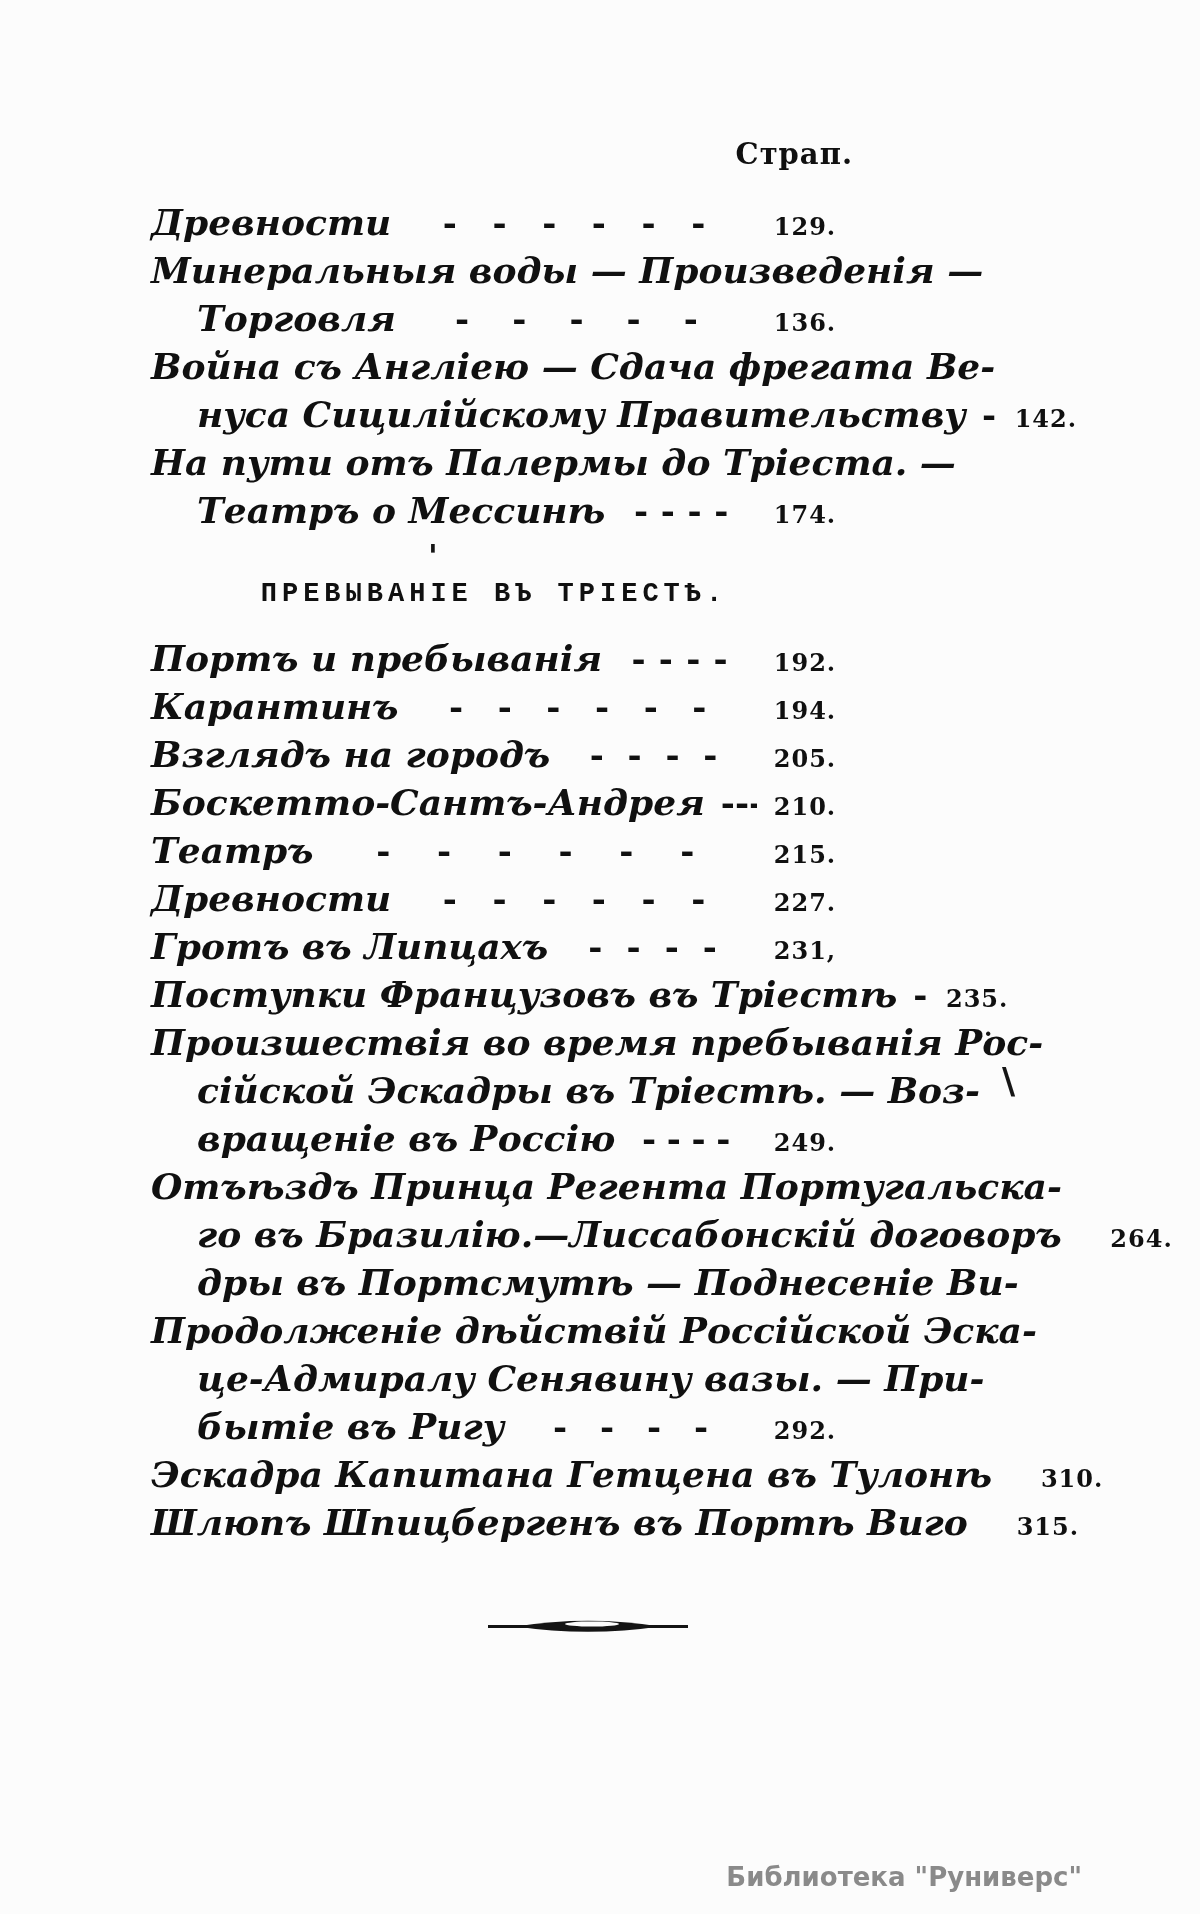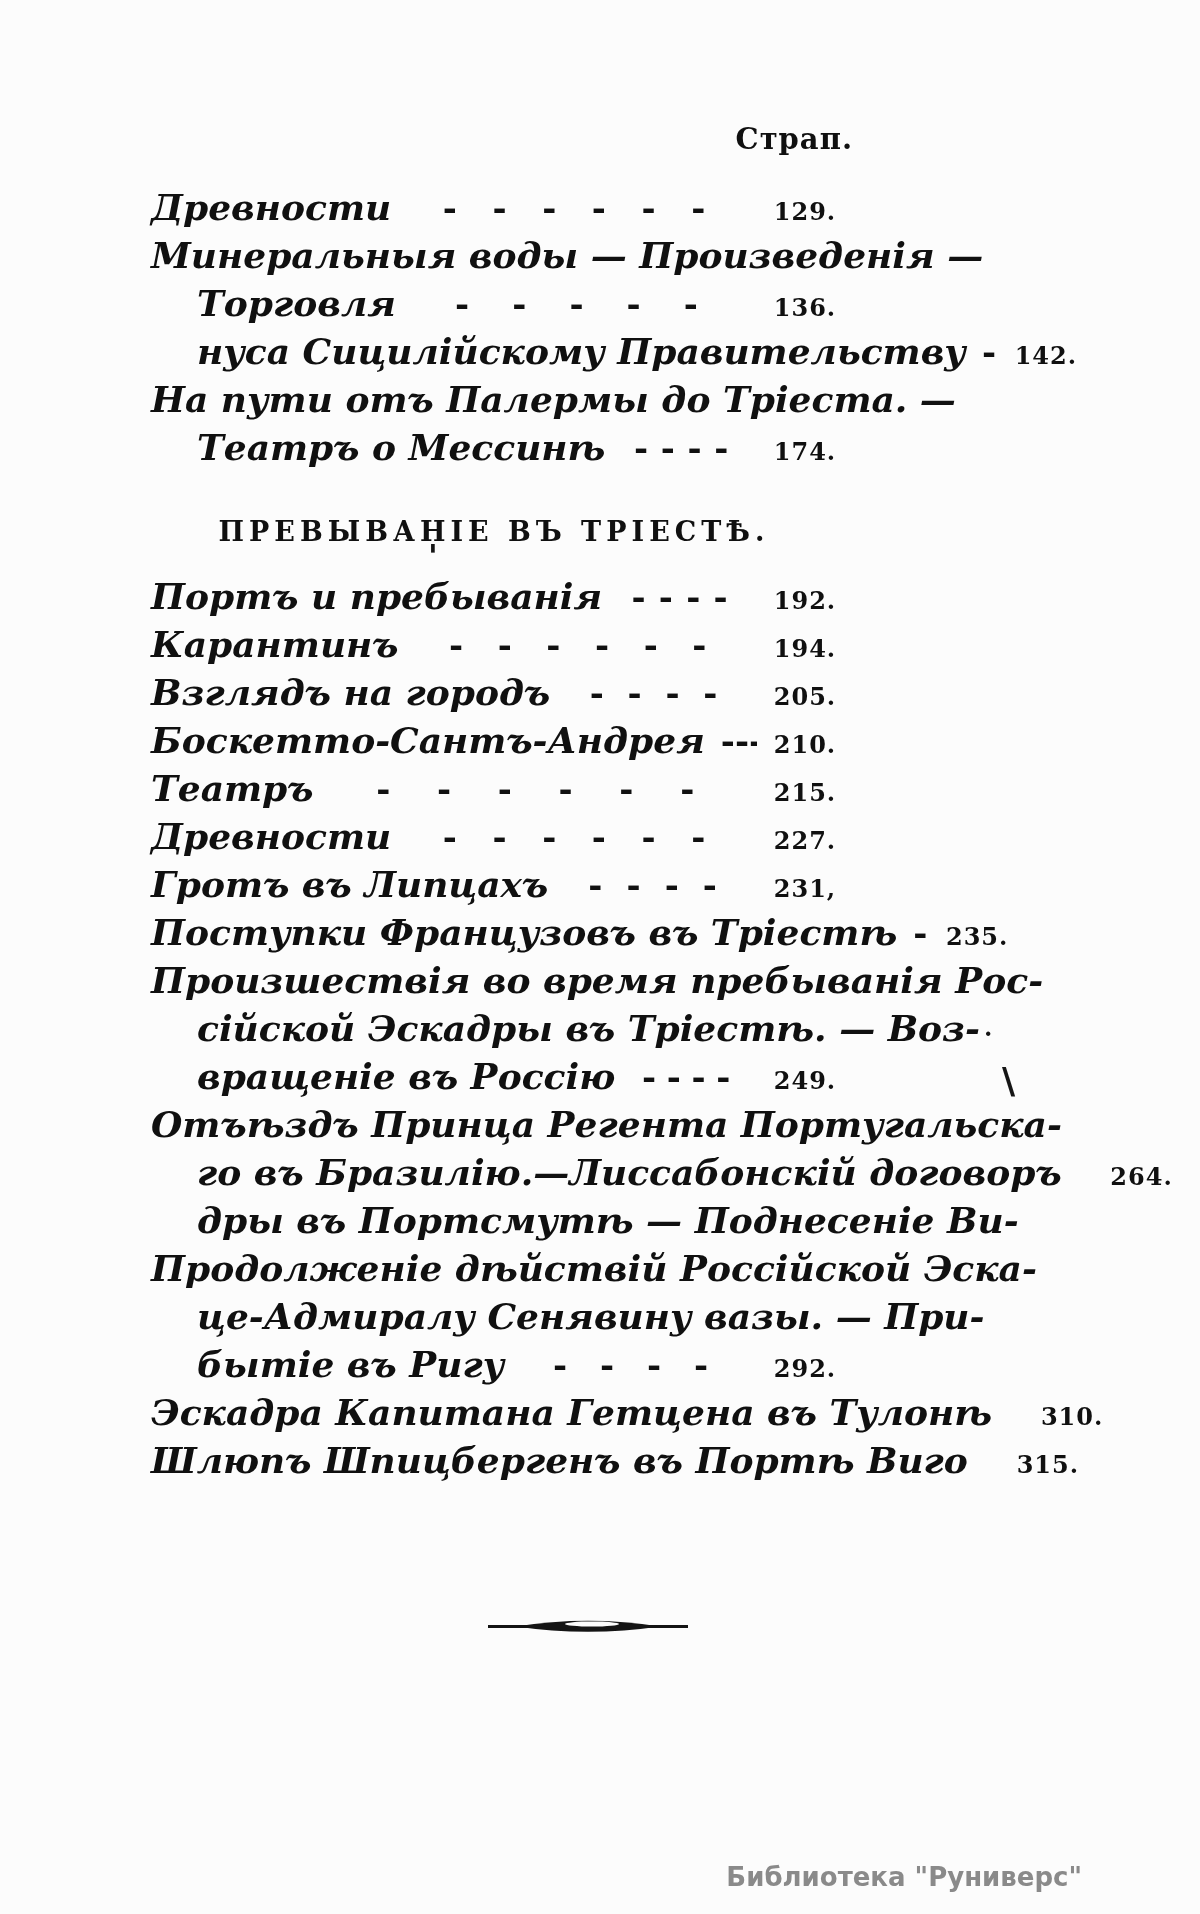--- a/index.html
+++ b/index.html
@@ -6,21 +6,21 @@
   .page{
     position:relative;
     width:1200px;height:1914px;
     background:#fcfcfc;
     color:#101010;
     font-family:"DejaVu Serif", serif;
     overflow:hidden;
   }
   .content{
     position:absolute;
-    left:135px;top:122px;
+    left:135px;top:137px;
     width:718px;
   }
   .pages-label{
     text-align:right;
     font-weight:bold;
     font-size:29px;
     line-height:34px;
     letter-spacing:1px;
   }
   .toc{margin-top:30px;margin-left:16px;}
@@ -55,20 +55,21 @@
     font-size:24px;
     letter-spacing:1px;
   }
   .section-heading{
     text-align:center;
     font-style:normal;
     font-weight:bold;
     font-size:27px;
     letter-spacing:5px;
     margin:42px 0 28px 0;
+    font-family:Liberation Mono, monospace;
   }
   .rule-wrap{
     position:absolute;
     left:488px;top:1616px;
     width:200px;height:20px;
   }
   .watermark{
     position:absolute;
     right:118px;bottom:22px;
     font-family:"DejaVu Sans", sans-serif;
@@ -118,20 +119,24 @@
           <span class="title">Торговля</span>
           <span class="leaders">
             <span>-</span>
             <span>-</span>
             <span>-</span>
             <span>-</span>
             <span>-</span>
           </span>
           <span class="page-num">136.</span>
         </div>
+        <div class="toc-row">
+          <span class="title">Война съ Англіею — Сдача фрегата Ве-</span>
+          <span class="leaders"></span>
+        </div>
         <div class="toc-row indent">
           <span class="title">нуса Сицилійскому Правительству</span>
           <span class="leaders">
             <span>-</span>
           </span>
           <span class="page-num">142.</span>
         </div>
         <div class="toc-row">
           <span class="title">На пути отъ Палермы до Тріеста. —</span>
           <span class="leaders"></span>

